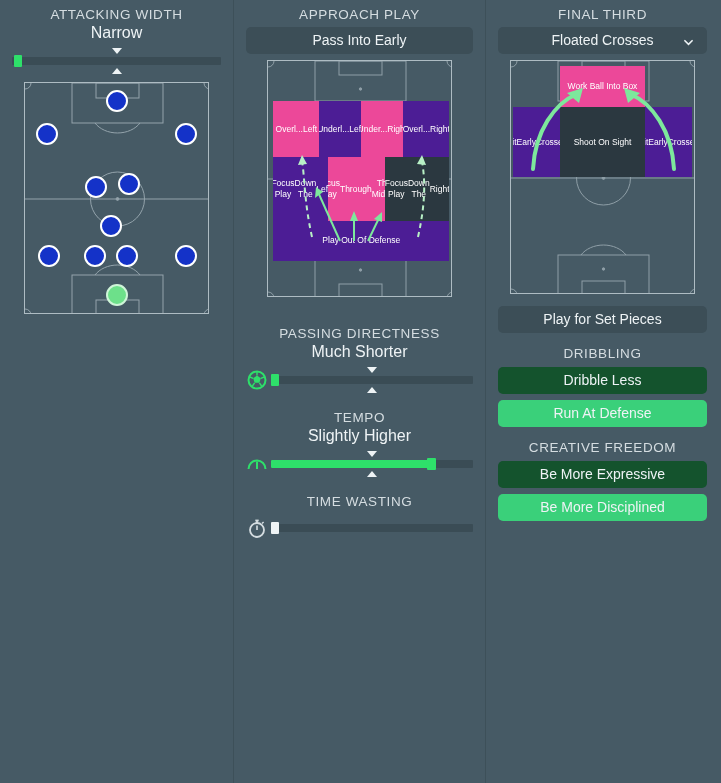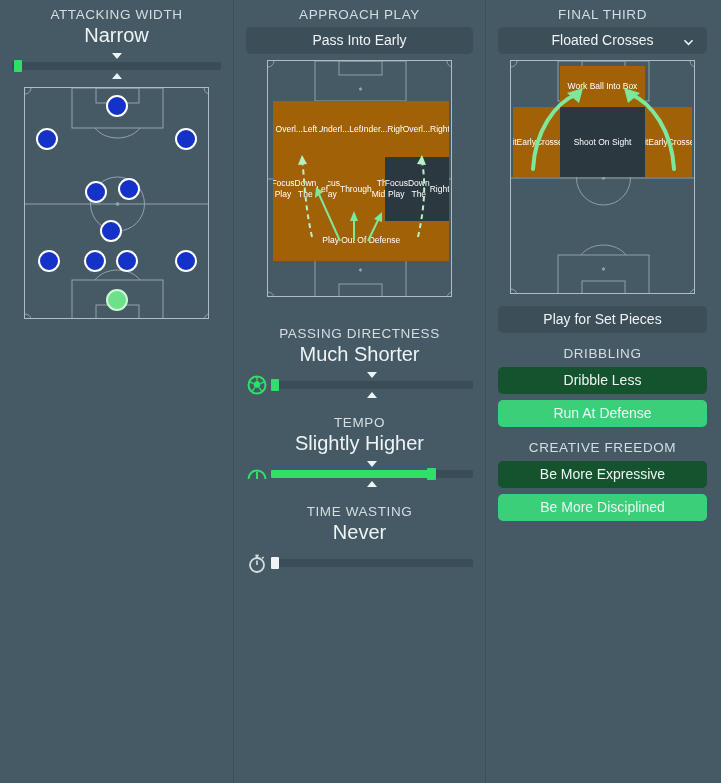--- a/index.html
+++ b/index.html
@@ -23,21 +23,21 @@
   .sect-title {
     text-align: center;
     color: #d5dde1;
     font-size: 13.5px;
     letter-spacing: 0.6px;
     margin-top: 7px;
   }
   .sect-value {
     text-align: center;
     color: #eef3f5;
-    font-size: 20px;
+    font-size: 16px;
     margin-top: 2px;
   }
 
   
   .slider-wrap {
     position: relative;
     height: 26px;
     margin: 6px 12px 0 12px;
     display: flex;
     align-items: center;
@@ -113,22 +113,22 @@
     justify-content: center;
     text-align: center;
     color: #ffffff;
     font-size: 8.5px;
     line-height: 11px;
     padding: 1px;
     overflow: hidden;
     white-space: nowrap;
   }
   .zone.multi { white-space: normal; }
-  .zone.red   { background: #a16207; align-items: center; }
-  .zone.green { background: #a16207; }
+  .zone.red   { background: #ec4899; align-items: center; }
+  .zone.green { background: #4c1d95; }
   .zone.dark  { background: #2b3840; }
 
   
   .btn {
     display: block;
     margin: 6px 12px 0 12px;
     height: 27px;
     line-height: 27px;
     border-radius: 5px;
     text-align: center;
@@ -326,21 +326,20 @@
       <div class="slider-track">
         <div class="slider-fill" style="width:78%"></div>
         <div class="slider-handle" style="left:77%;width:9px"></div>
         <div class="marker top" style="left:calc(50% - 5px)"></div>
         <div class="marker bot" style="left:calc(50% - 5px)"></div>
       </div>
     </div>
 
     <div class="gap-md"></div>
     <div class="sect-title">TIME WASTING</div>
-    <div class="sect-value">Never</div>
     <div class="slider-wrap">
       <div class="slider-icon">
         <svg width="22" height="22" viewBox="0 0 22 22">
           <circle cx="11" cy="13" r="7" fill="none" stroke="#d5dde1" stroke-width="1.8"></circle>
           <line x1="11" y1="13" x2="11" y2="8.5" stroke="#d5dde1" stroke-width="1.6"></line>
           <line x1="9.3" y1="3.5" x2="12.7" y2="3.5" stroke="#d5dde1" stroke-width="1.8"></line>
           <line x1="11" y1="3.5" x2="11" y2="6" stroke="#d5dde1" stroke-width="1.8"></line>
           <line x1="16" y1="6.5" x2="17.6" y2="5" stroke="#d5dde1" stroke-width="1.5"></line>
         </svg>
       </div>

